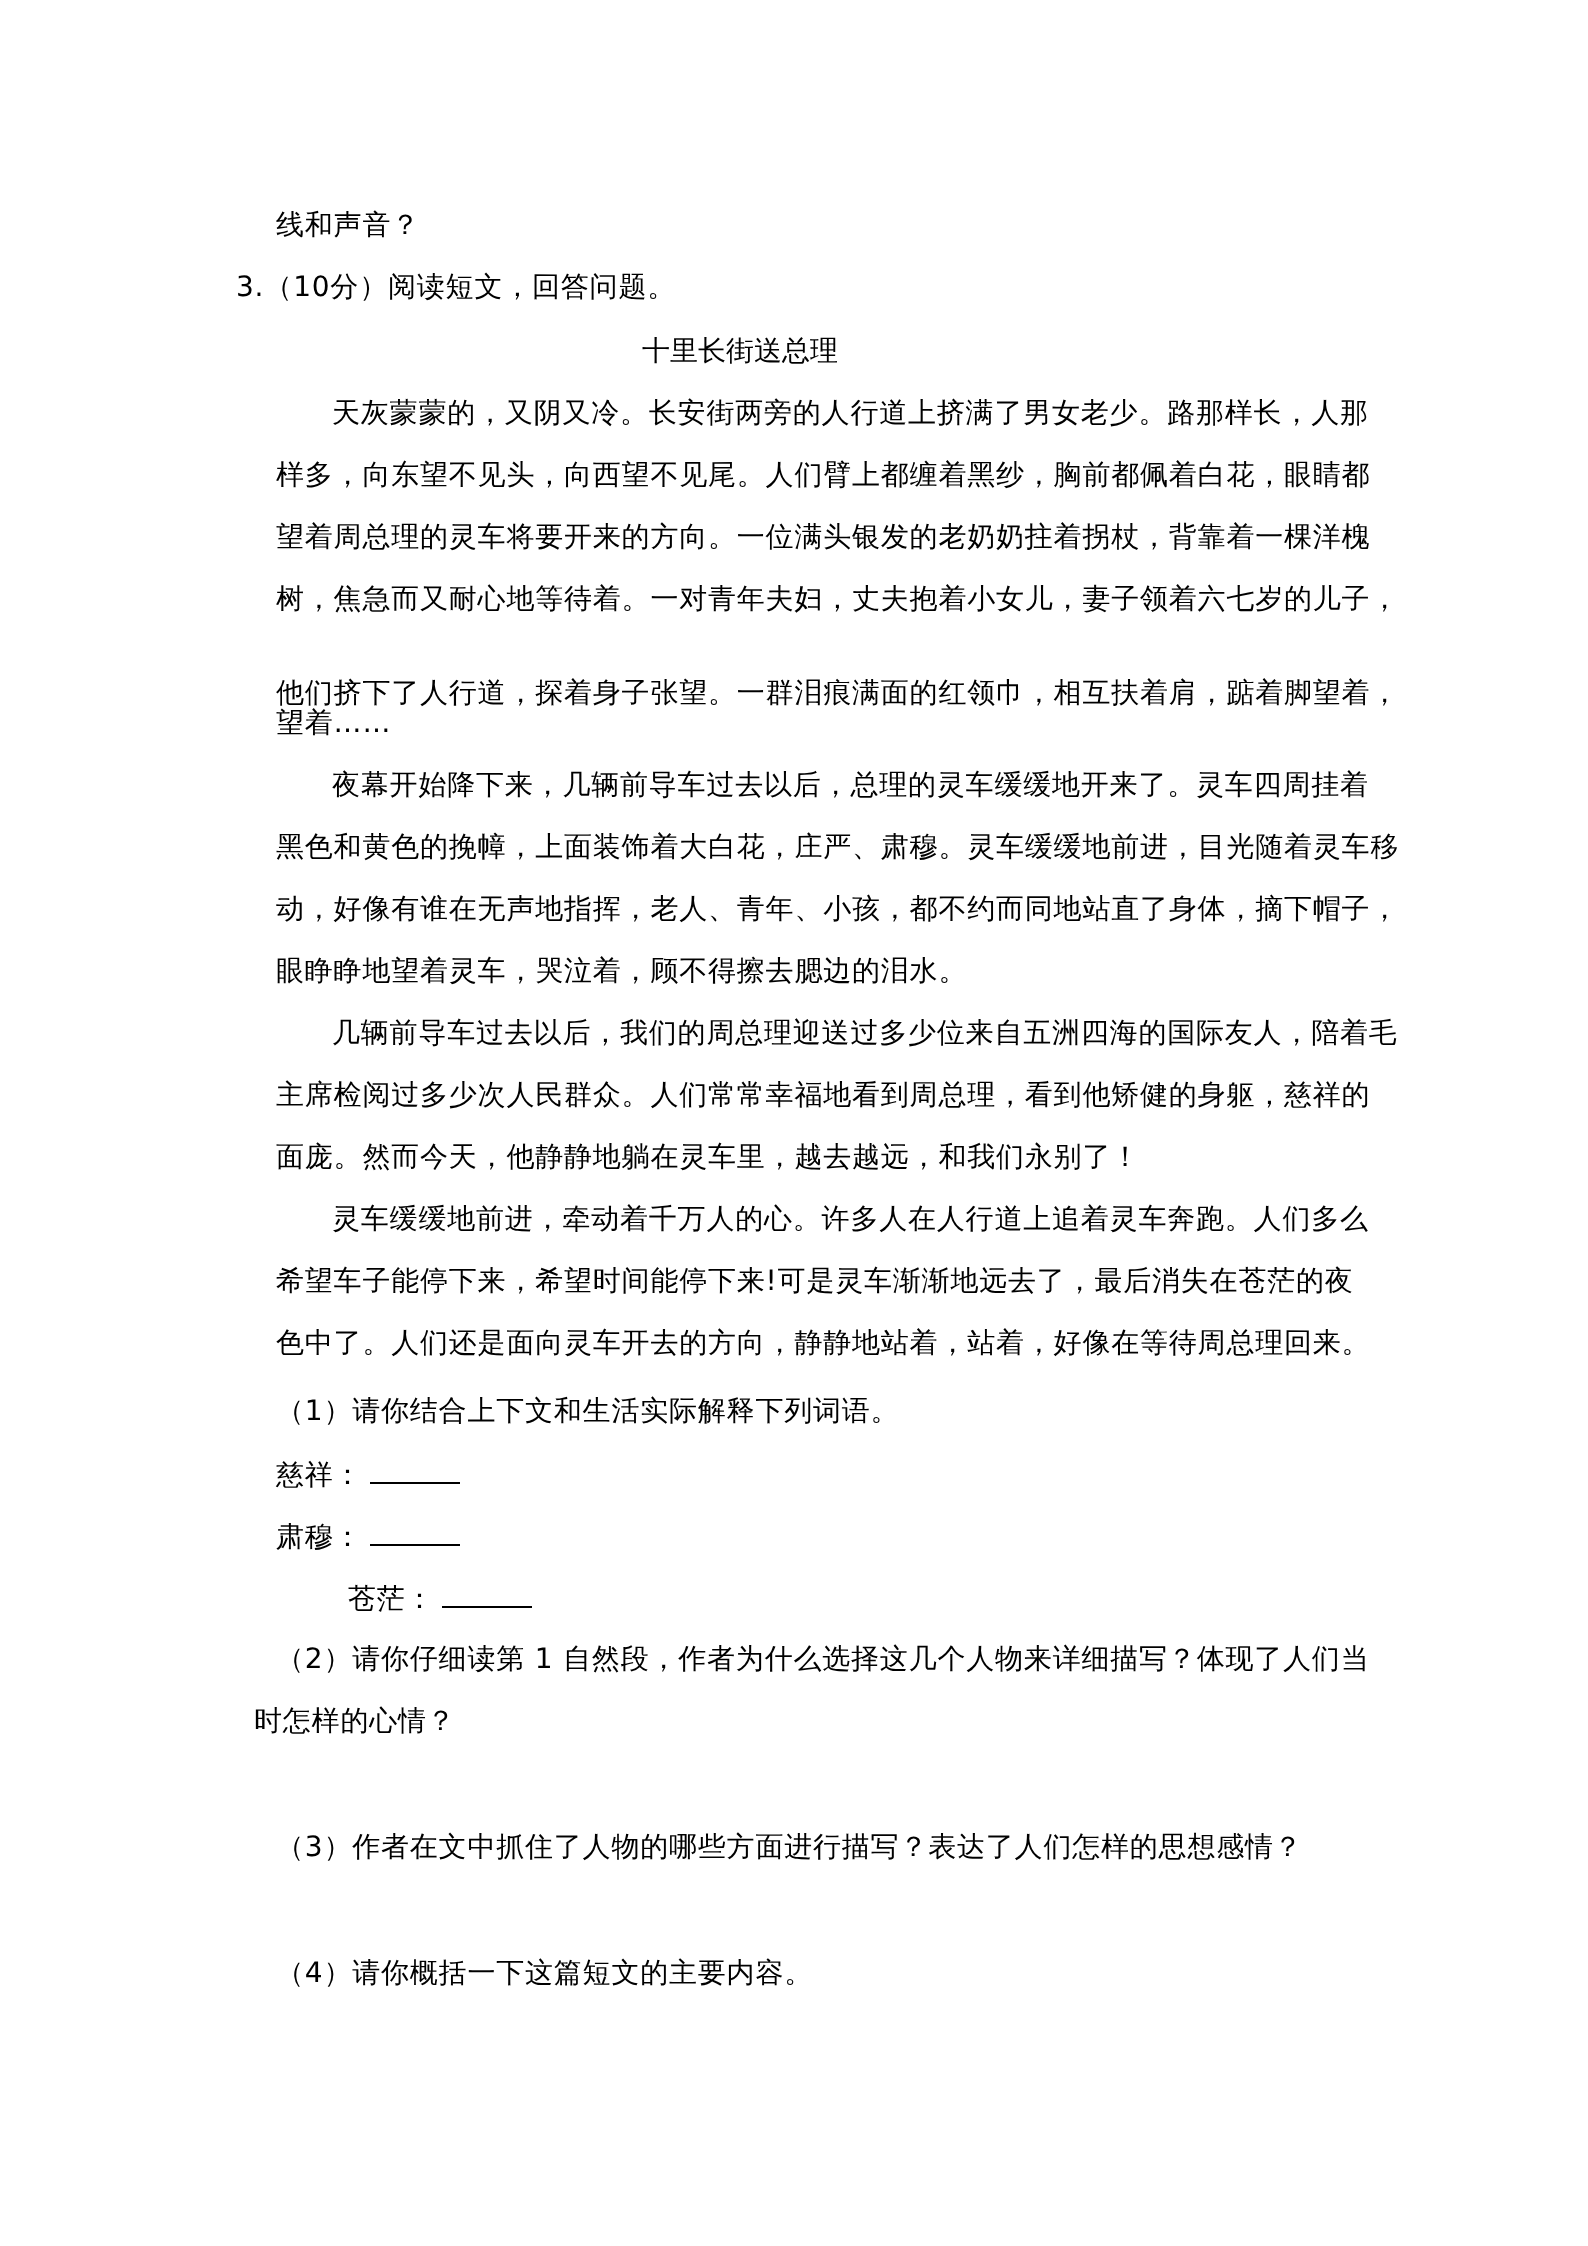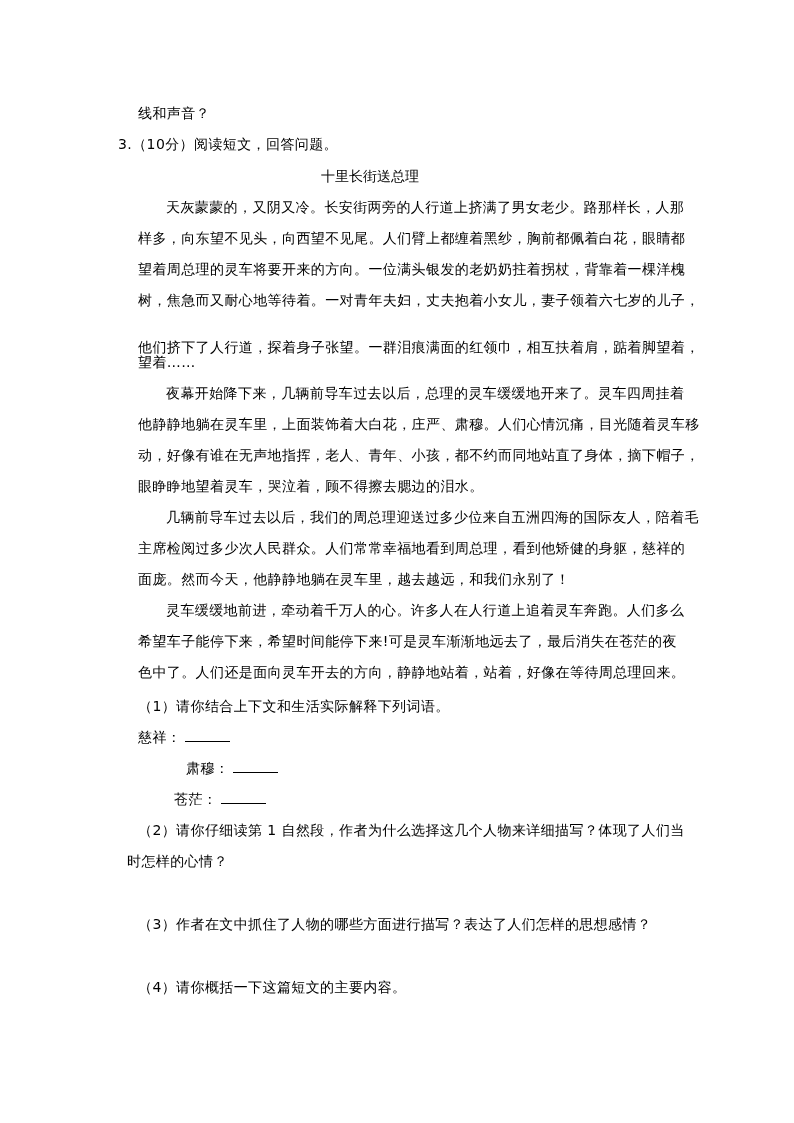--- a/index.html
+++ b/index.html
@@ -20,37 +20,37 @@
 
 <div>
   <div class="line" style="left:166px;top:197px;">天灰蒙蒙的，又阴又冷。长安街两旁的人行道上挤满了男女老少。路那样长，人那</div>
   <div class="line" style="left:138px;top:228px;">样多，向东望不见头，向西望不见尾。人们臂上都缠着黑纱，胸前都佩着白花，眼睛都</div>
   <div class="line" style="left:138px;top:259px;">望着周总理的灵车将要开来的方向。一位满头银发的老奶奶拄着拐杖，背靠着一棵洋槐</div>
   <div class="line" style="left:138px;top:290px;">树，焦急而又耐心地等待着。一对青年夫妇，丈夫抱着小女儿，妻子领着六七岁的儿子，</div>
   <div class="line" style="left:138px;top:337px;">他们挤下了人行道，探着身子张望。一群泪痕满面的红领巾，相互扶着肩，踮着脚望着，</div>
   <div class="line" style="left:138px;top:352px;">望着……</div>
 
   <div class="line" style="left:166px;top:383px;text-align:center;">夜幕开始降下来，几辆前导车过去以后，总理的灵车缓缓地开来了。灵车四周挂着</div>
-  <div class="line" style="left:138px;top:414px;">他静静地躺在灵车里，上面装饰着大白花，庄严、肃穆。人们心情沉痛，目光随着灵车移</div>
+  <div class="line" style="left:138px;top:414px;">黑色和黄色的挽幛，上面装饰着大白花，庄严、肃穆。灵车缓缓地前进，目光随着灵车移</div>
   <div class="line" style="left:138px;top:445px;">动，好像有谁在无声地指挥，老人、青年、小孩，都不约而同地站直了身体，摘下帽子，</div>
   <div class="line" style="left:138px;top:476px;">眼睁睁地望着灵车，哭泣着，顾不得擦去腮边的泪水。</div>
 
   <div class="line" style="left:166px;top:507px;">几辆前导车过去以后，我们的周总理迎送过多少位来自五洲四海的国际友人，陪着毛</div>
   <div class="line" style="left:138px;top:538px;">主席检阅过多少次人民群众。人们常常幸福地看到周总理，看到他矫健的身躯，慈祥的</div>
   <div class="line" style="left:138px;top:569px;">面庞。然而今天，他静静地躺在灵车里，越去越远，和我们永别了！</div>
 
   <div class="line" style="left:166px;top:600px;">灵车缓缓地前进，牵动着千万人的心。许多人在人行道上追着灵车奔跑。人们多么</div>
   <div class="line" style="left:138px;top:631px;">希望车子能停下来，希望时间能停下来!可是灵车渐渐地远去了，最后消失在苍茫的夜</div>
   <div class="line" style="left:138px;top:662px;">色中了。人们还是面向灵车开去的方向，静静地站着，站着，好像在等待周总理回来。</div>
 </div>
 
 <div class="line" style="left:138px;top:696px;">（1）请你结合上下文和生活实际解释下列词语。</div>
 
 <div class="line" style="left:138px;top:727px;"><span>慈祥：</span><span class="blank"></span></div>
-<div class="line" style="left:138px;top:758px;margin-left:48px;"><span>肃穆：</span><span class="blank"></span></div>
+<div class="line" style="left:138px;top:758px;"><span>肃穆：</span><span class="blank"></span></div>
 <div class="line" style="left:138px;top:789px;margin-left:36px;"><span>苍茫：</span><span class="blank"></span></div>
 
 <div class="line" style="left:138px;top:820px;">（2）请你仔细读第 1 自然段，作者为什么选择这几个人物来详细描写？体现了人们当</div>
 <div class="line" style="left:127px;top:851px;">时怎样的心情？</div>
 
 <div class="line" style="left:138px;top:914px;">（3）作者在文中抓住了人物的哪些方面进行描写？表达了人们怎样的思想感情？</div>
 
 <div class="line" style="left:138px;top:977px;">（4）请你概括一下这篇短文的主要内容。</div>
 
 </body></html>

